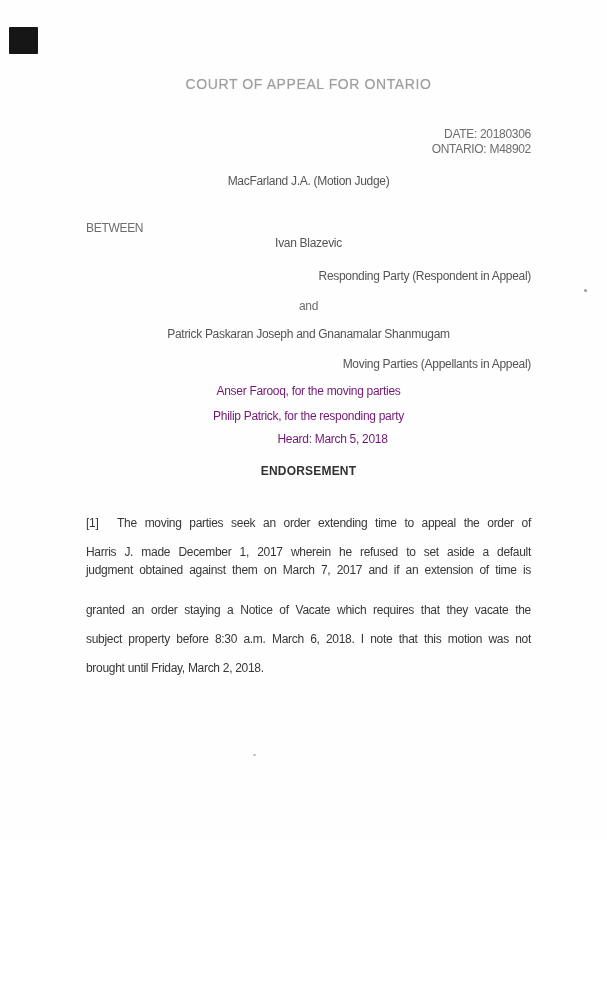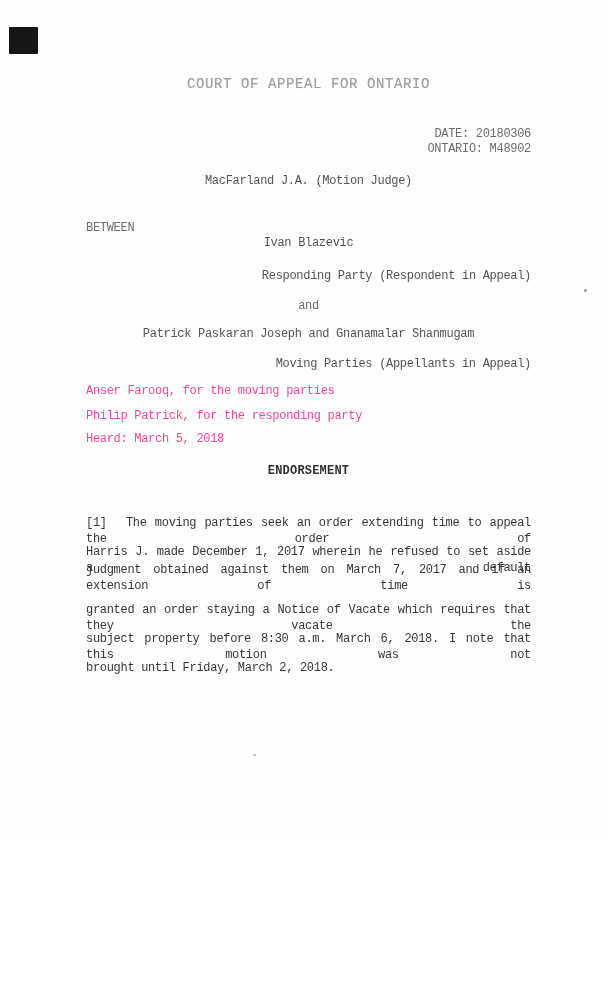--- a/index.html
+++ b/index.html
@@ -2,21 +2,21 @@
 <html><head>
 <meta charset="utf-8">
 <style>
   html, body { margin: 0; padding: 0; background: #ffffff; }
   .page {
     position: relative;
     width: 607px;
     height: 840px;
     background: #fffefe;
     overflow: hidden;
-    font-family: Liberation Mono, monospace;
+    font-family: Liberation Sans, sans-serif;
   }
   .scanlayer { filter: blur(0.2px) contrast(1.02); }
   .line {
     position: absolute;
     left: 86px;
     width: 445px;
     line-height: 16px;
     font-size: 12px;
     letter-spacing: -0.3px;
     color: #3d3d3d;
@@ -32,21 +32,21 @@
   .title {
     top: 76px;
     font-size: 14px;
     letter-spacing: 0.6px;
     color: #9d9d9d;
     text-shadow: 0 0 1px rgba(160,160,160,0.55);
     white-space: nowrap;
   }
   .muted  { color: #6d6d6d; }
   .mid    { color: #555555; }
-  .dark   { color: #ec4899; }
+  .dark   { color: #701a75; text-align: center; }
   .bold   { font-weight: bold; color: #333333; letter-spacing: 0.2px; }
   .para-line { color: #383838; }
   .tab { display: inline-block; width: 11px; }
   .corner-mark {
     position: absolute;
     left: 9px;
     top: 27px;
     width: 29px;
     height: 27px;
     background: #161616;
@@ -61,21 +61,21 @@
   .y-docket     { top: 141px; }
   .y-judge      { top: 173px; }
   .y-between    { top: 204px; margin-top: 16px; }
   .y-respname   { top: 235px; }
   .y-resprole   { top: 268px; }
   .y-and        { top: 298px; }
   .y-appnames   { top: 326px; }
   .y-approle    { top: 356px; }
   .y-counsel1   { top: 383px; }
   .y-counsel2   { top: 408px; }
-  .y-heard      { top: 431px; }
+  .y-heard      { top: 431px; margin-left: 24px; }
   .y-endorse    { top: 463px; }
   .y-p1         { top: 515px; }
   .y-p2         { top: 544px; }
   .y-p3         { top: 562px; }
   .y-p4         { top: 602px; }
   .y-p5         { top: 631px; }
   .y-p6         { top: 660px; }
 </style>
 </head>
 <body>

